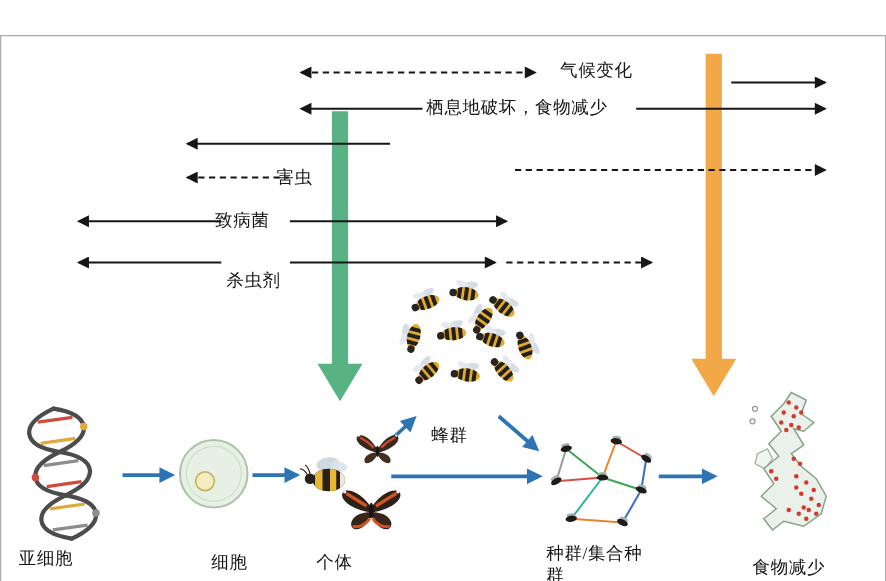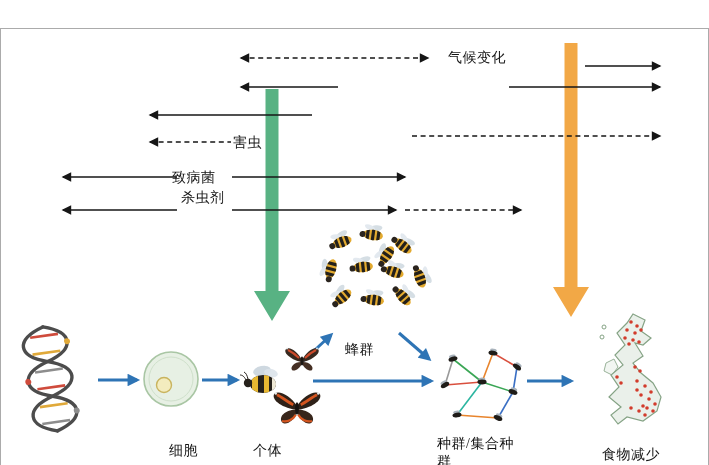--- a/index.html
+++ b/index.html
@@ -208,25 +208,27 @@
         <circle cx="55" cy="100" r="1.8"></circle>
           <circle cx="49" cy="97" r="1.8"></circle>
           <circle cx="41" cy="100" r="1.8"></circle>
         <circle cx="33" cy="97" r="1.8"></circle>
           <circle cx="47" cy="104" r="1.8"></circle>
       </g>
     </g>
   </svg>
 
   <div class="lbl" style="left:447px;top:20px">气候变化</div>
-  <div class="lbl" style="left:232px;top:105px">害虫</div>
+  <div class="lbl" style="left:340px;top:49px">栖息地破坏，食物减少</div>
+  <div class="lbl" style="left:220px;top:105px">害虫</div>
   <div class="lbl" style="left:171px;top:140px">致病菌</div>
-  <div class="lbl" style="left:180px;top:160px">杀虫剂</div>
+  <div class="lbl" style="left:180px;top:188px">杀虫剂</div>
 
   <div class="lbl" style="left:4px;top:409px;line-height:18px">
+    <span style="display:block;margin-left:10px">亚细胞</span>
   </div>
   <div class="lbl" style="left:168px;top:413px">细胞</div>
   <div class="lbl" style="left:252px;top:413px">个体</div>
   <div class="lbl" style="left:344px;top:312px">蜂群</div>
   <div class="lbl wrap" style="left:436px;top:406px;width:84px;line-height:18px">种群/集合种群</div>
   <div class="lbl" style="left:601px;top:417px">食物减少</div>
 
 </div>
 
 </body></html>

